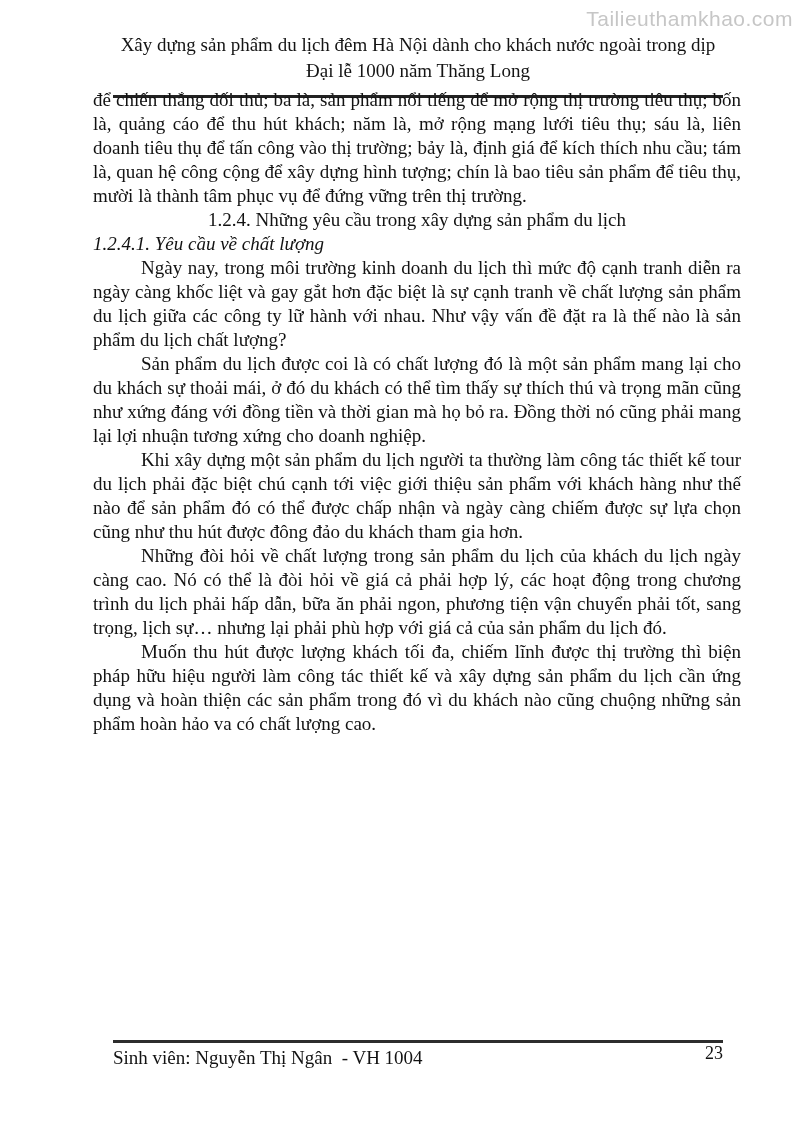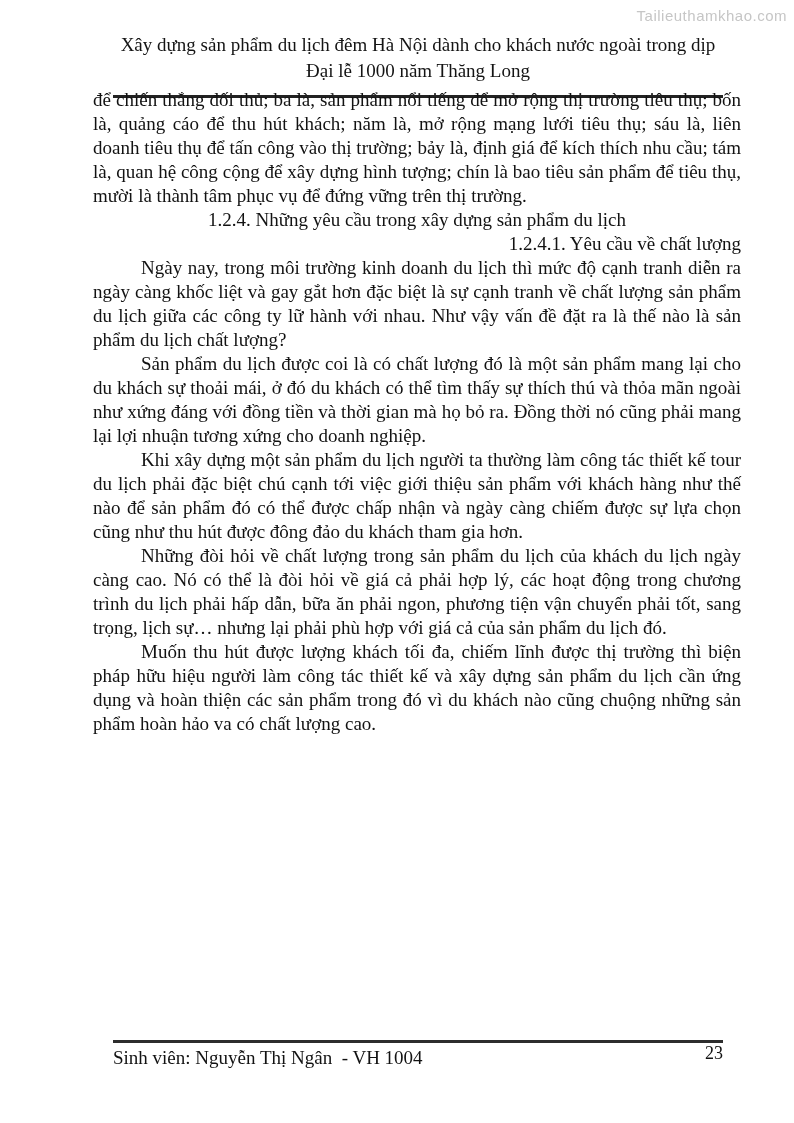--- a/index.html
+++ b/index.html
@@ -12,23 +12,23 @@
     width: 794px;
     height: 1123px;
     background: #ffffff;
     overflow: hidden;
     font-family: "Liberation Serif", "DejaVu Serif", serif;
     color: #111111;
   }
   .watermark {
     position: absolute;
     top: 7px;
-    right: 7px;
+    right: 1px;
     font-family: "Liberation Sans", "DejaVu Sans", sans-serif;
-    font-size: 15px;
+    font-size: 21px;
     color: #c6c6c6;
     text-shadow: 1px 1px 0 #ffffff;
     letter-spacing: 0.5px;
   }
   .doc-header {
     position: absolute;
     top: 32px;
     left: 113px;
     width: 610px;
     text-align: center;
@@ -56,22 +56,23 @@
     padding: 0;
   }
   .doc-body p.indent {
     text-indent: 48px;
   }
   .doc-body p.heading {
     text-align: center;
     text-indent: 0;
   }
   .doc-body p.subheading {
-    text-align: right;
+    text-align: left;
     text-indent: 0;
+    font-style: italic;
   }
   .footer-rule {
     position: absolute;
     top: 1040px;
     left: 113px;
     width: 610px;
     height: 0;
     border-top: 3px solid #2d2d2d;
   }
   .page-number {
@@ -102,21 +103,21 @@
   <div class="doc-header">
     <span class="title-line">Xây dựng sản phẩm du lịch đêm Hà Nội dành cho khách nước ngoài trong dịp</span>
     <span class="title-line">Đại lễ 1000 năm Thăng Long</span>
   </div>
 
   <div class="doc-body">
     <p class="body-par">để chiến thắng đối thủ; ba là, sản phẩm nổi tiếng để mở rộng thị trường tiêu thụ; bốn là, quảng cáo để thu hút khách; năm là, mở rộng mạng lưới tiêu thụ; sáu là, liên doanh tiêu thụ để tấn công vào thị trường; bảy là, định giá để kích thích nhu cầu; tám là, quan hệ công cộng để xây dựng hình tượng; chín là bao tiêu sản phẩm để tiêu thụ, mười là thành tâm phục vụ để đứng vững trên thị trường.</p>
     <p class="heading">1.2.4. Những yêu cầu trong xây dựng sản phẩm du lịch</p>
     <p class="subheading">1.2.4.1. Yêu cầu về chất lượng</p>
     <p class="indent">Ngày nay, trong môi trường kinh doanh du lịch thì mức độ cạnh tranh diễn ra ngày càng khốc liệt và gay gắt hơn đặc biệt là sự cạnh tranh về chất lượng sản phẩm du lịch giữa các công ty lữ hành với nhau. Như vậy vấn đề đặt ra là thế nào là sản phẩm du lịch chất lượng?</p>
-    <p class="indent">Sản phẩm du lịch được coi là có chất lượng đó là một sản phẩm mang lại cho du khách sự thoải mái, ở đó du khách có thể tìm thấy sự thích thú và thỏa mãn ngoài như xứng đáng với đồng tiền và thời gian mà họ bỏ ra. Đồng thời nó cũng phải mang lại lợi nhuận tương xứng cho doanh nghiệp.</p>
+    <p class="indent">Sản phẩm du lịch được coi là có chất lượng đó là một sản phẩm mang lại cho du khách sự thoải mái, ở đó du khách có thể tìm thấy sự thích thú và trọng mãn cũng như xứng đáng với đồng tiền và thời gian mà họ bỏ ra. Đồng thời nó cũng phải mang lại lợi nhuận tương xứng cho doanh nghiệp.</p>
     <p class="indent">Khi xây dựng một sản phẩm du lịch người ta thường làm công tác thiết kế tour du lịch phải đặc biệt chú cạnh tới việc giới thiệu sản phẩm với khách hàng như thế nào để sản phẩm đó có thể được chấp nhận và ngày càng chiếm được sự lựa chọn cũng như thu hút được đông đảo du khách tham gia hơn.</p>
     <p class="indent">Những đòi hỏi về chất lượng trong sản phẩm du lịch của khách du lịch ngày càng cao. Nó có thể là đòi hỏi về giá cả phải hợp lý, các hoạt động trong chương trình du lịch phải hấp dẫn, bữa ăn phải ngon, phương tiện vận chuyển phải tốt, sang trọng, lịch sự… nhưng lại phải phù hợp với giá cả của sản phẩm du lịch đó.</p>
     <p class="indent">Muốn thu hút được lượng khách tối đa, chiếm lĩnh được thị trường thì biện pháp hữu hiệu người làm công tác thiết kế và xây dựng sản phẩm du lịch cần ứng dụng và hoàn thiện các sản phẩm trong đó vì du khách nào cũng chuộng những sản phẩm hoàn hảo va có chất lượng cao.</p>
   </div>
 
   <div class="footer-rule"></div>
 
   <div class="page-number">23</div>
 
   <div class="footer-author">Sinh viên: Nguyễn Thị Ngân  - VH 1004</div>

